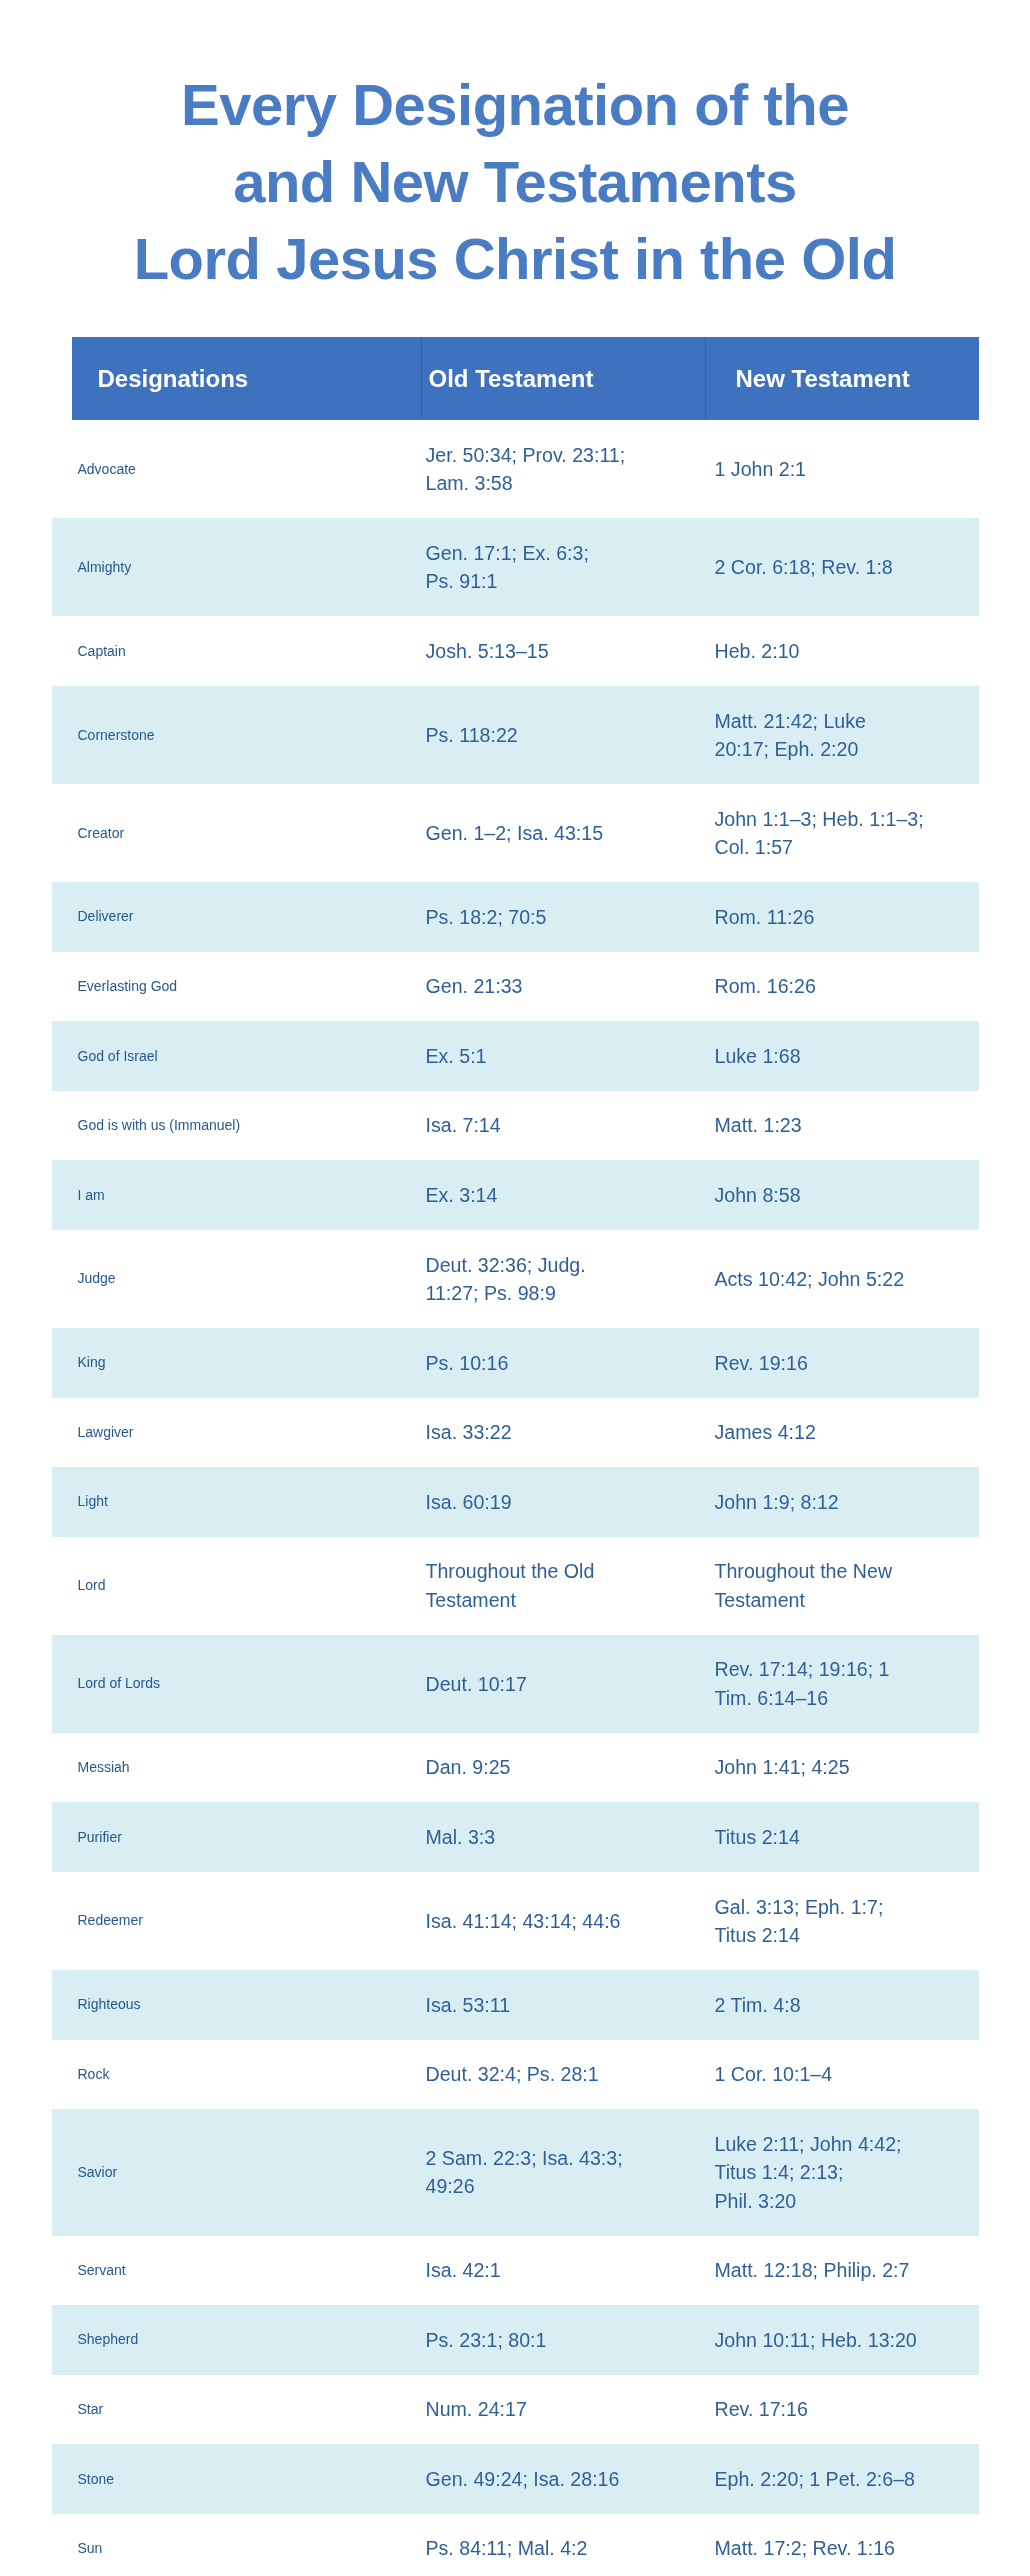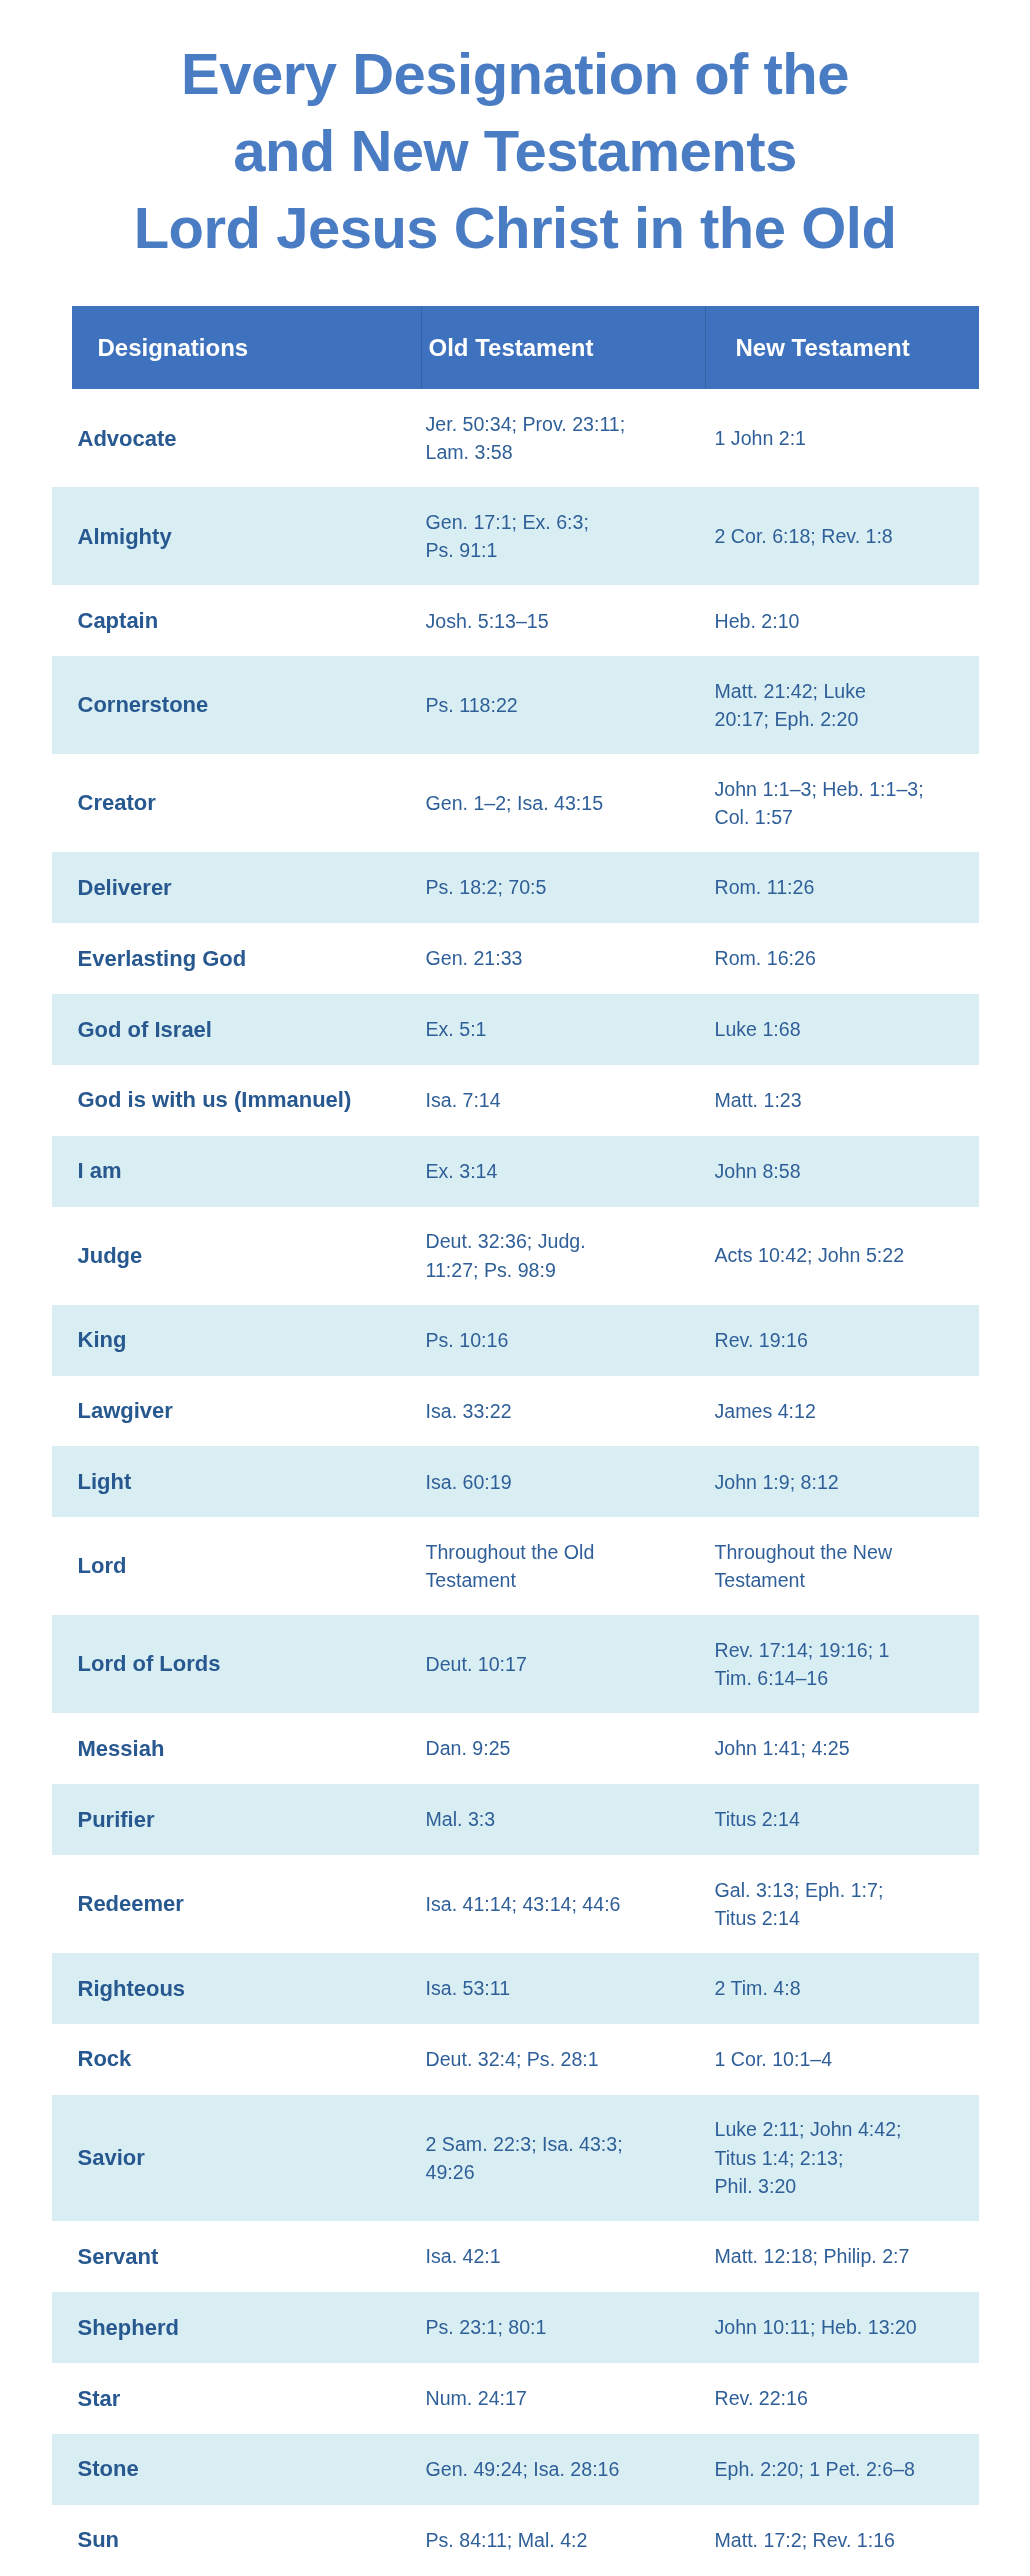--- a/index.html
+++ b/index.html
@@ -22,21 +22,21 @@
     font-family: "Liberation Sans", sans-serif;
   }
   .page {
     position: relative;
     width: 1030px;
     height: 2859px;
     overflow: hidden;
     background: #ffffff;
   }
   .title {
-    margin: 35px 46px 0;
+    margin: 66px 46px 0;
     text-align: center;
     font-size: 58px;
     line-height: 1.33;
     font-weight: bold;
     letter-spacing: -0.5px;
     color: var(--title);
   }
   .title span { display: block; }
   .table {
     width: 927px;
@@ -63,22 +63,22 @@
     display: flex;
     align-items: center;
     min-height: 68px;
     background: var(--row-bg);
   }
   .tbody .tr:nth-child(even) { background: var(--row-alt-bg); }
   .td { padding: 20.6px 12.4px 20.6px 26px; }
   .td.col-ot { padding-left: 25px; }
   .td.col-nt { padding-left: 30px; padding-right: 14.4px; }
   .cell-designation {
-    font-size: 22px;
-    font-weight: bold;
+    font-size: 14px;
+    font-weight: normal;
     color: var(--designation-text);
     line-height: 1.35;
     padding-right: 5.2px;
   }
   .cell-ref {
     font-size: 19.6px;
     color: var(--reference-text);
     line-height: 1.45;
     white-space: pre-line;
   }
@@ -253,21 +253,21 @@
 
   <div class="tr">
     <div class="td col-designation cell-designation">Shepherd</div>
     <div class="td col-ot cell-ref">Ps. 23:1; 80:1</div>
     <div class="td col-nt cell-ref">John 10:11; Heb. 13:20</div>
   </div>
 
   <div class="tr">
     <div class="td col-designation cell-designation">Star</div>
     <div class="td col-ot cell-ref">Num. 24:17</div>
-    <div class="td col-nt cell-ref">Rev. 22:16</div>
+    <div class="td col-nt cell-ref">Rev. 17:16</div>
   </div>
 
   <div class="tr">
     <div class="td col-designation cell-designation">Stone</div>
     <div class="td col-ot cell-ref">Gen. 49:24; Isa. 28:16</div>
     <div class="td col-nt cell-ref">Eph. 2:20; 1 Pet. 2:6–8</div>
   </div>
 
   <div class="tr">
     <div class="td col-designation cell-designation">Sun</div>

